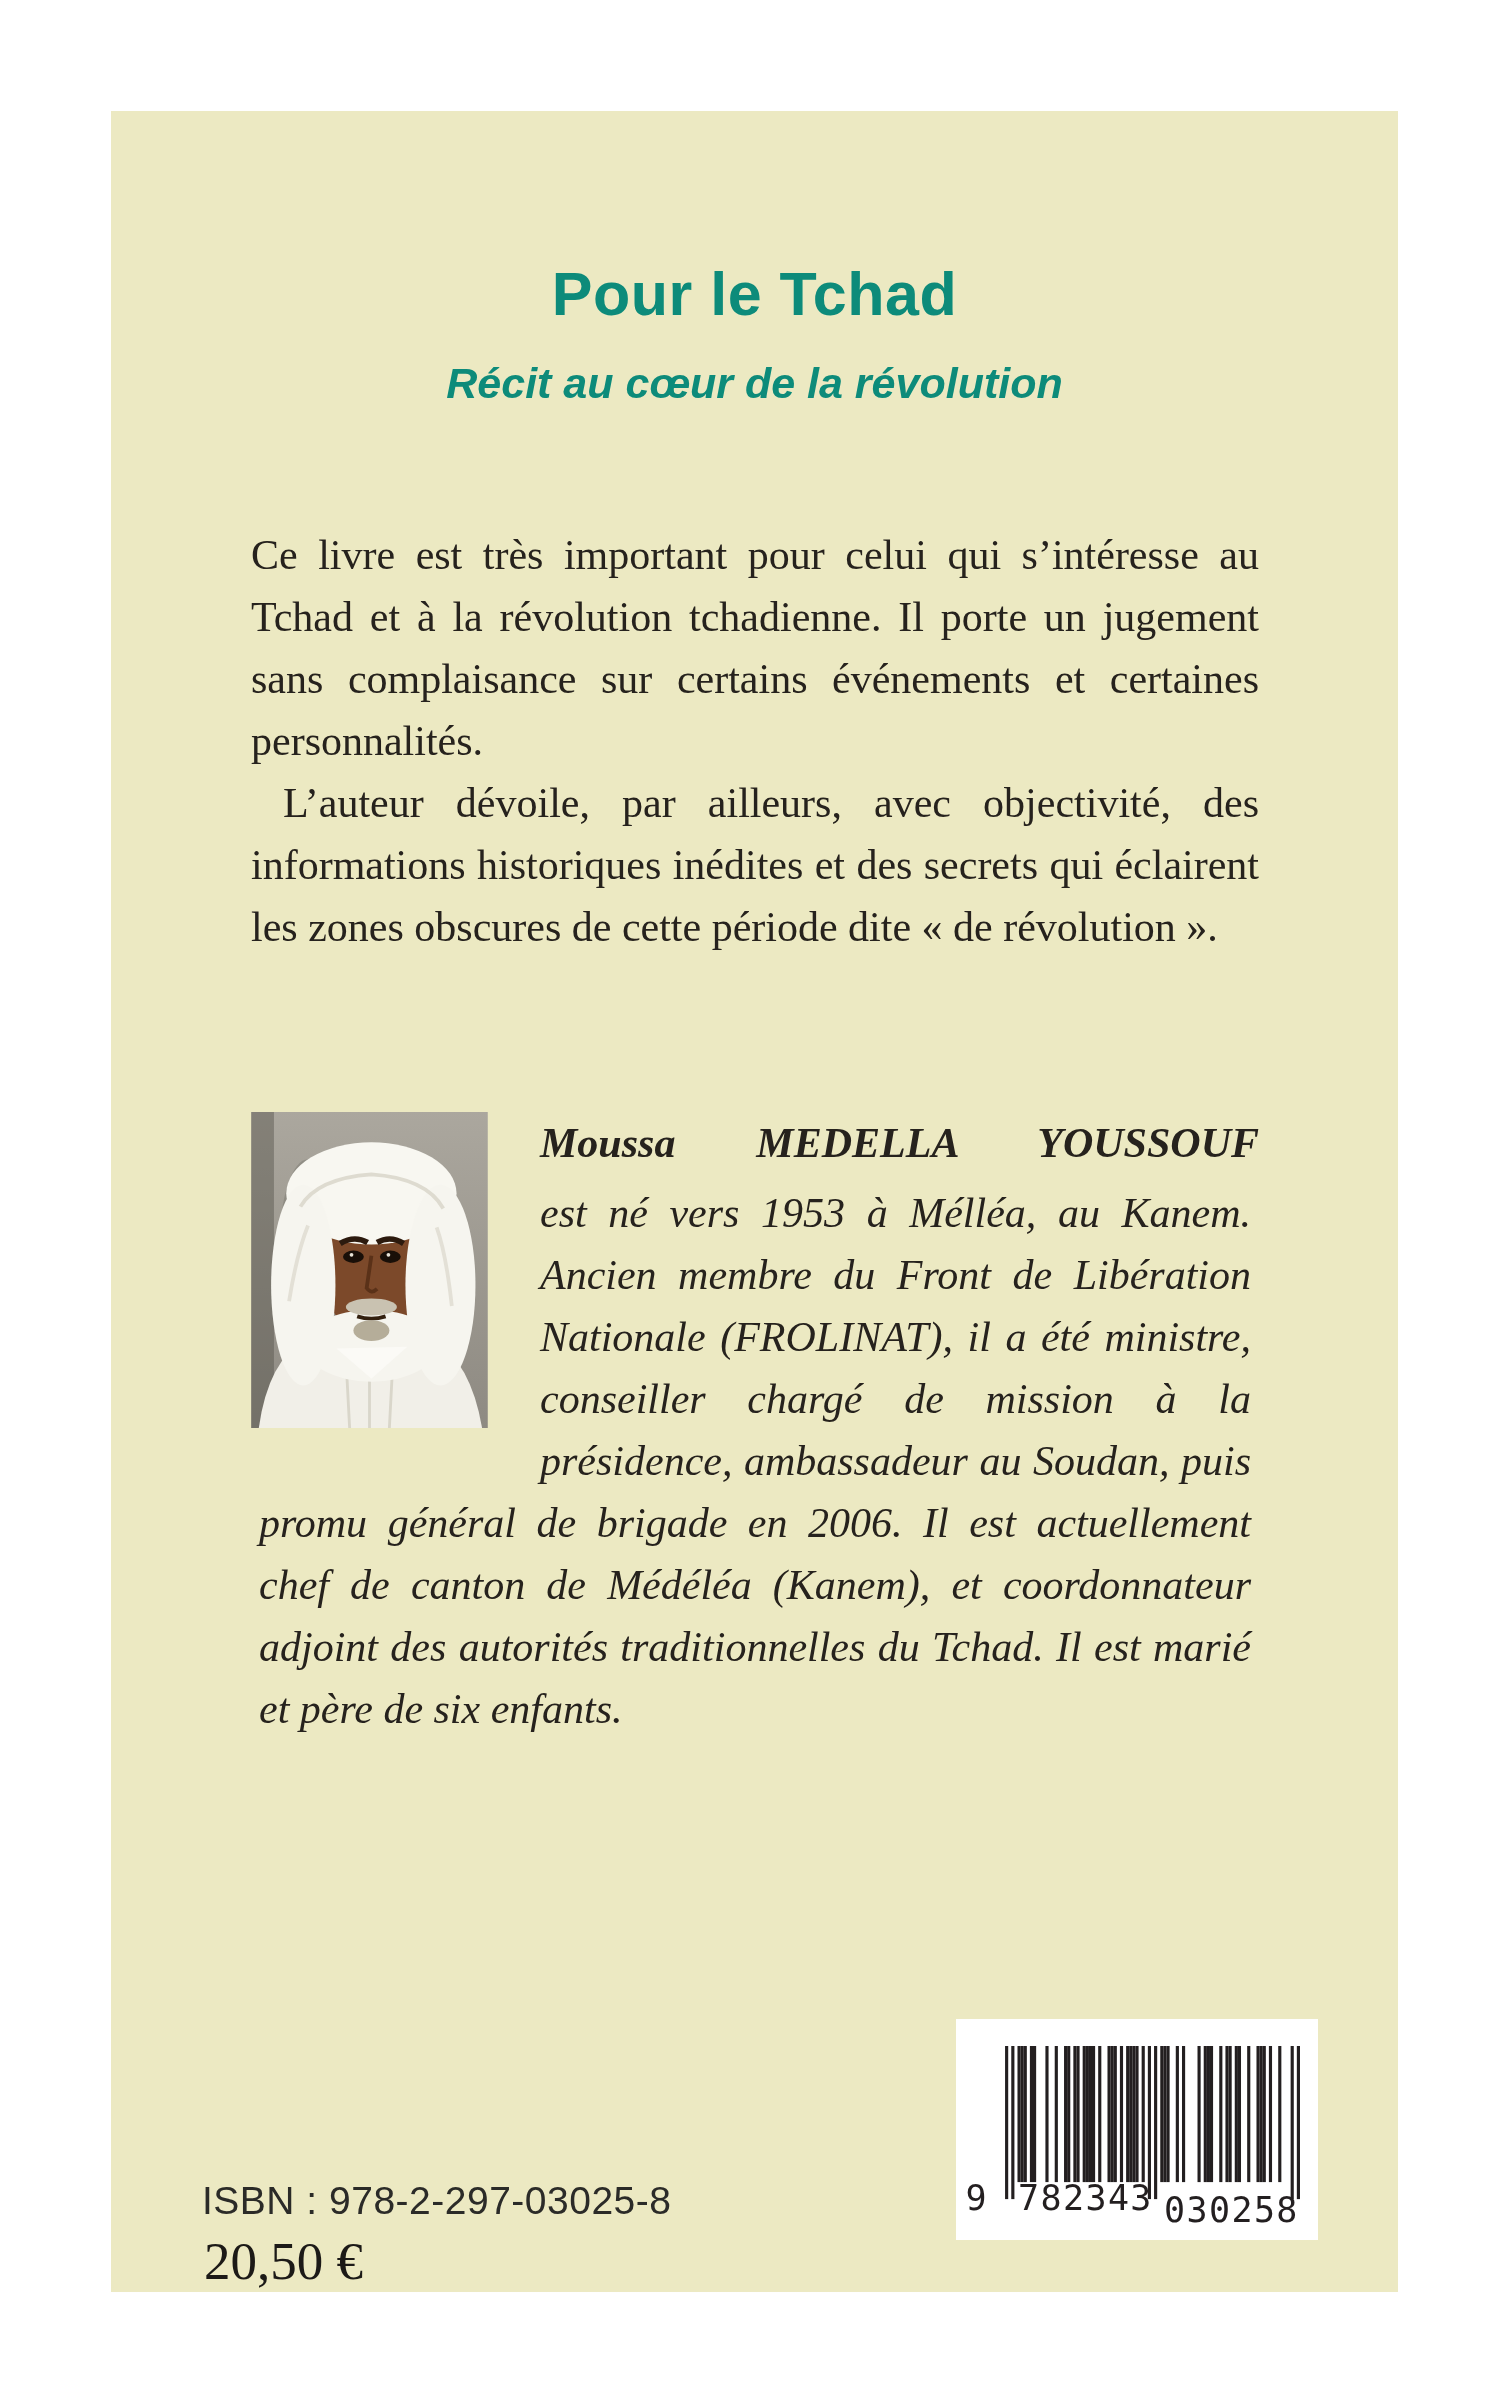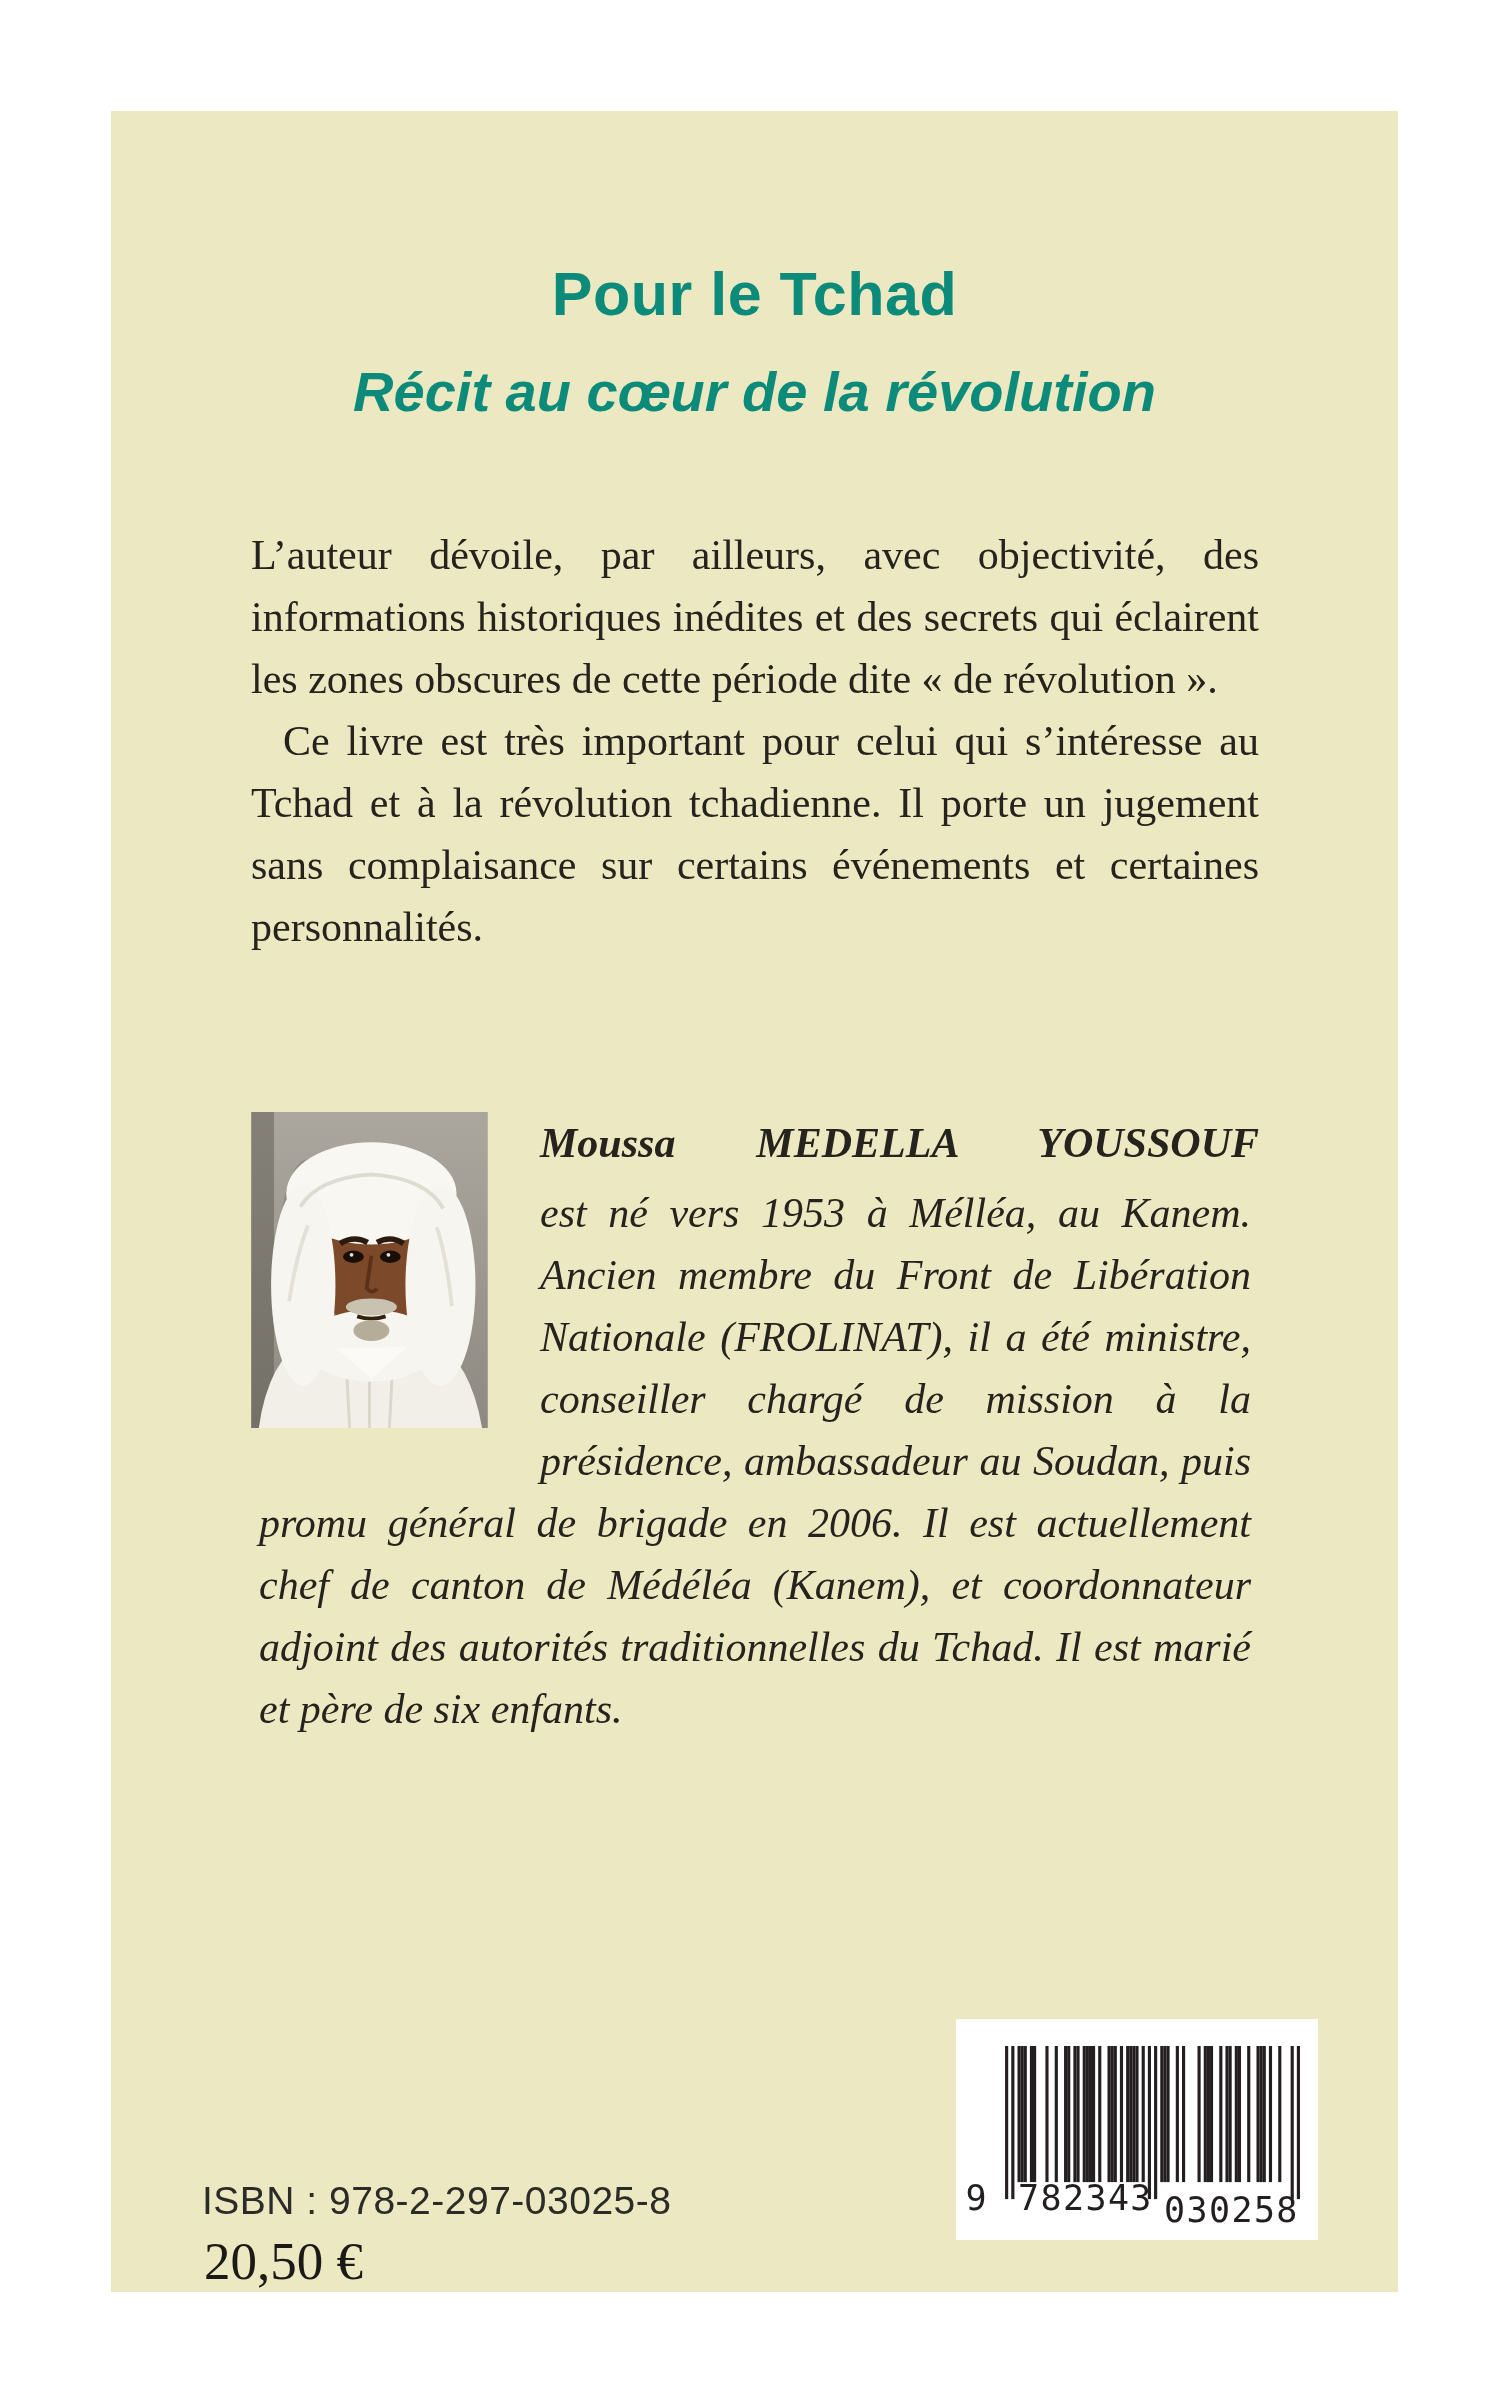--- a/index.html
+++ b/index.html
@@ -12,21 +12,21 @@
     background:#ECE9C2;
   }
   .book-title {
     position:absolute; top:148px; left:0; width:100%; text-align:center;
     font-family:"Liberation Sans", sans-serif; font-weight:bold;
     font-size:61px; color:#0D8B7A; letter-spacing:0.5px;
   }
   .book-subtitle {
     position:absolute; top:248px; left:0; width:100%; text-align:center;
     font-family:"Liberation Sans", sans-serif; font-weight:bold; font-style:italic;
-    font-size:56px; color:#0D8B7A;
+    font-size:43px; color:#0D8B7A;
   }
   .synopsis {
     position:absolute; left:140px; top:413px; width:1008px;
     font-size:42px; line-height:62px; color:#26221d; text-align:justify;
   }
   .synopsis p { margin:0; }
   .synopsis p + p { text-indent:32px; }
   .bio {
     position:absolute; left:140px; top:1001px; width:1008px;
     font-size:42px; line-height:62px; font-style:italic; color:#26221d;
@@ -68,22 +68,22 @@
 </head>
 <body>
 
 <div id="page">
   <div class="panel">
 
     <div class="book-title">Pour le Tchad</div>
     <div class="book-subtitle">Récit au cœur de la révolution</div>
 
     <div class="synopsis">
+      <p>Ce livre est très important pour celui qui s’intéresse au Tchad et à la révolution tchadienne. Il porte un jugement sans complaisance sur certains événements et certaines personnalités.</p>
       <p>L’auteur dévoile, par ailleurs, avec objectivité, des informations historiques inédites et des secrets qui éclairent les zones obscures de cette période dite « de révolution ».</p>
-      <p>Ce livre est très important pour celui qui s’intéresse au Tchad et à la révolution tchadienne. Il porte un jugement sans complaisance sur certains événements et certaines personnalités.</p>
     </div>
 
     <div class="bio">
       <svg class="author-photo" viewBox="0 0 250 334" xmlns="http://www.w3.org/2000/svg" aria-hidden="true">
         <defs>
           <linearGradient id="bgGrad" x1="0" y1="0" x2="0" y2="1">
             <stop offset="0" stop-color="#aba79e"></stop>
             <stop offset="1" stop-color="#8e8a82"></stop>
           </linearGradient>
         </defs>

